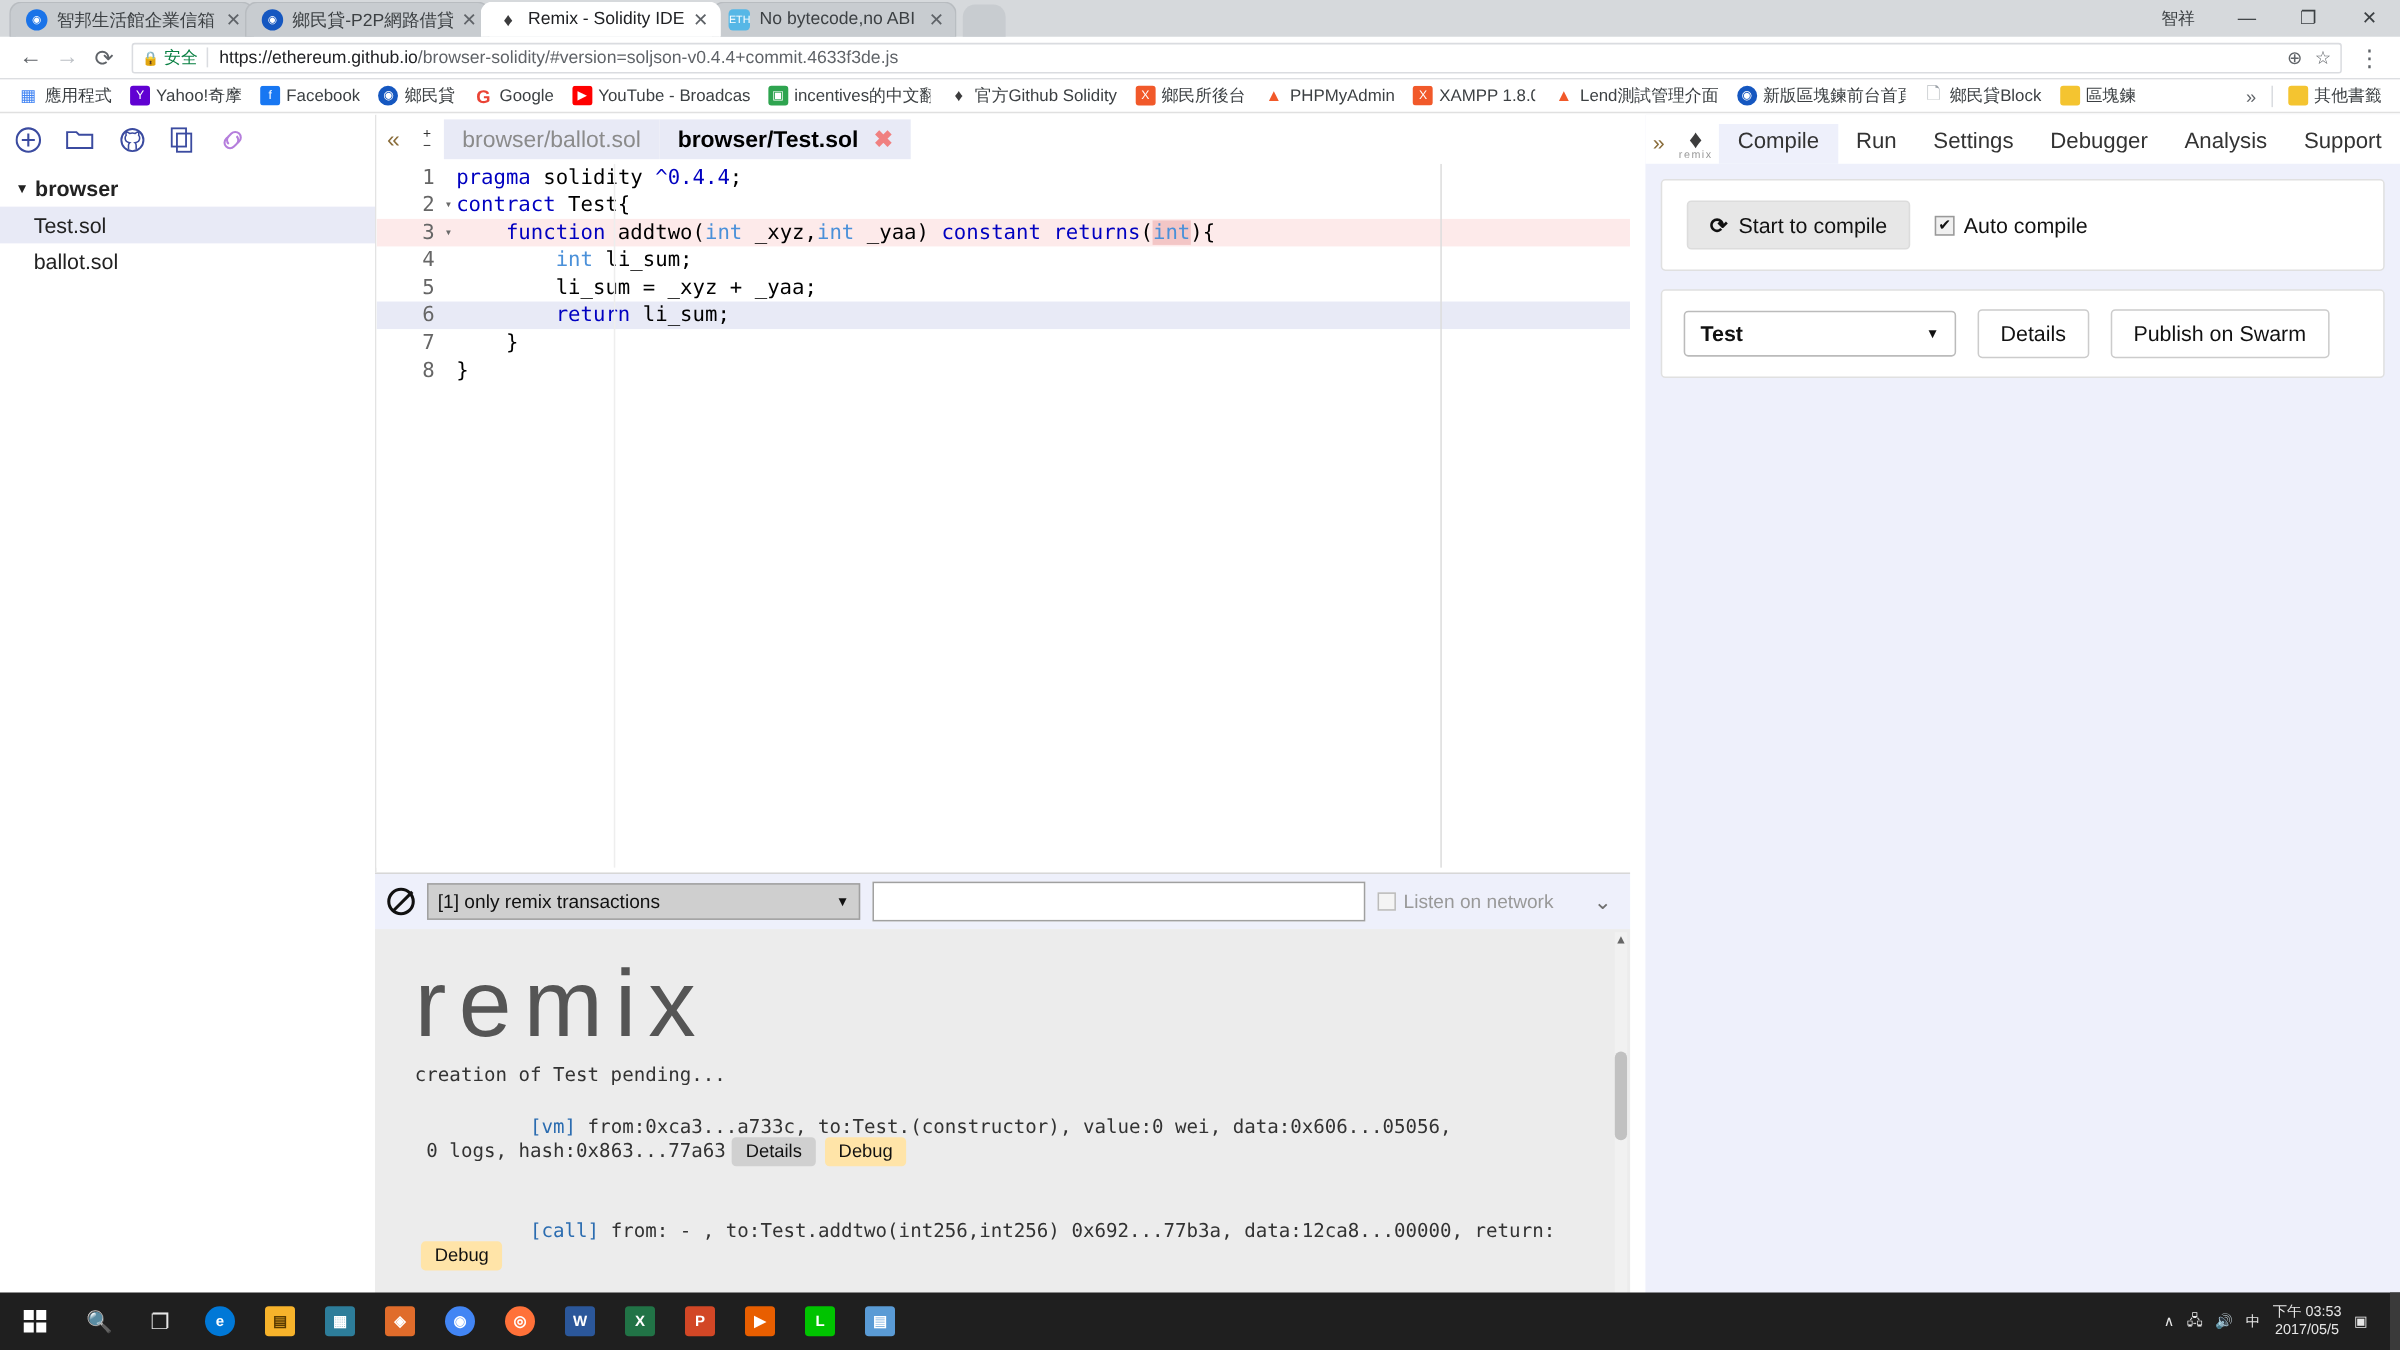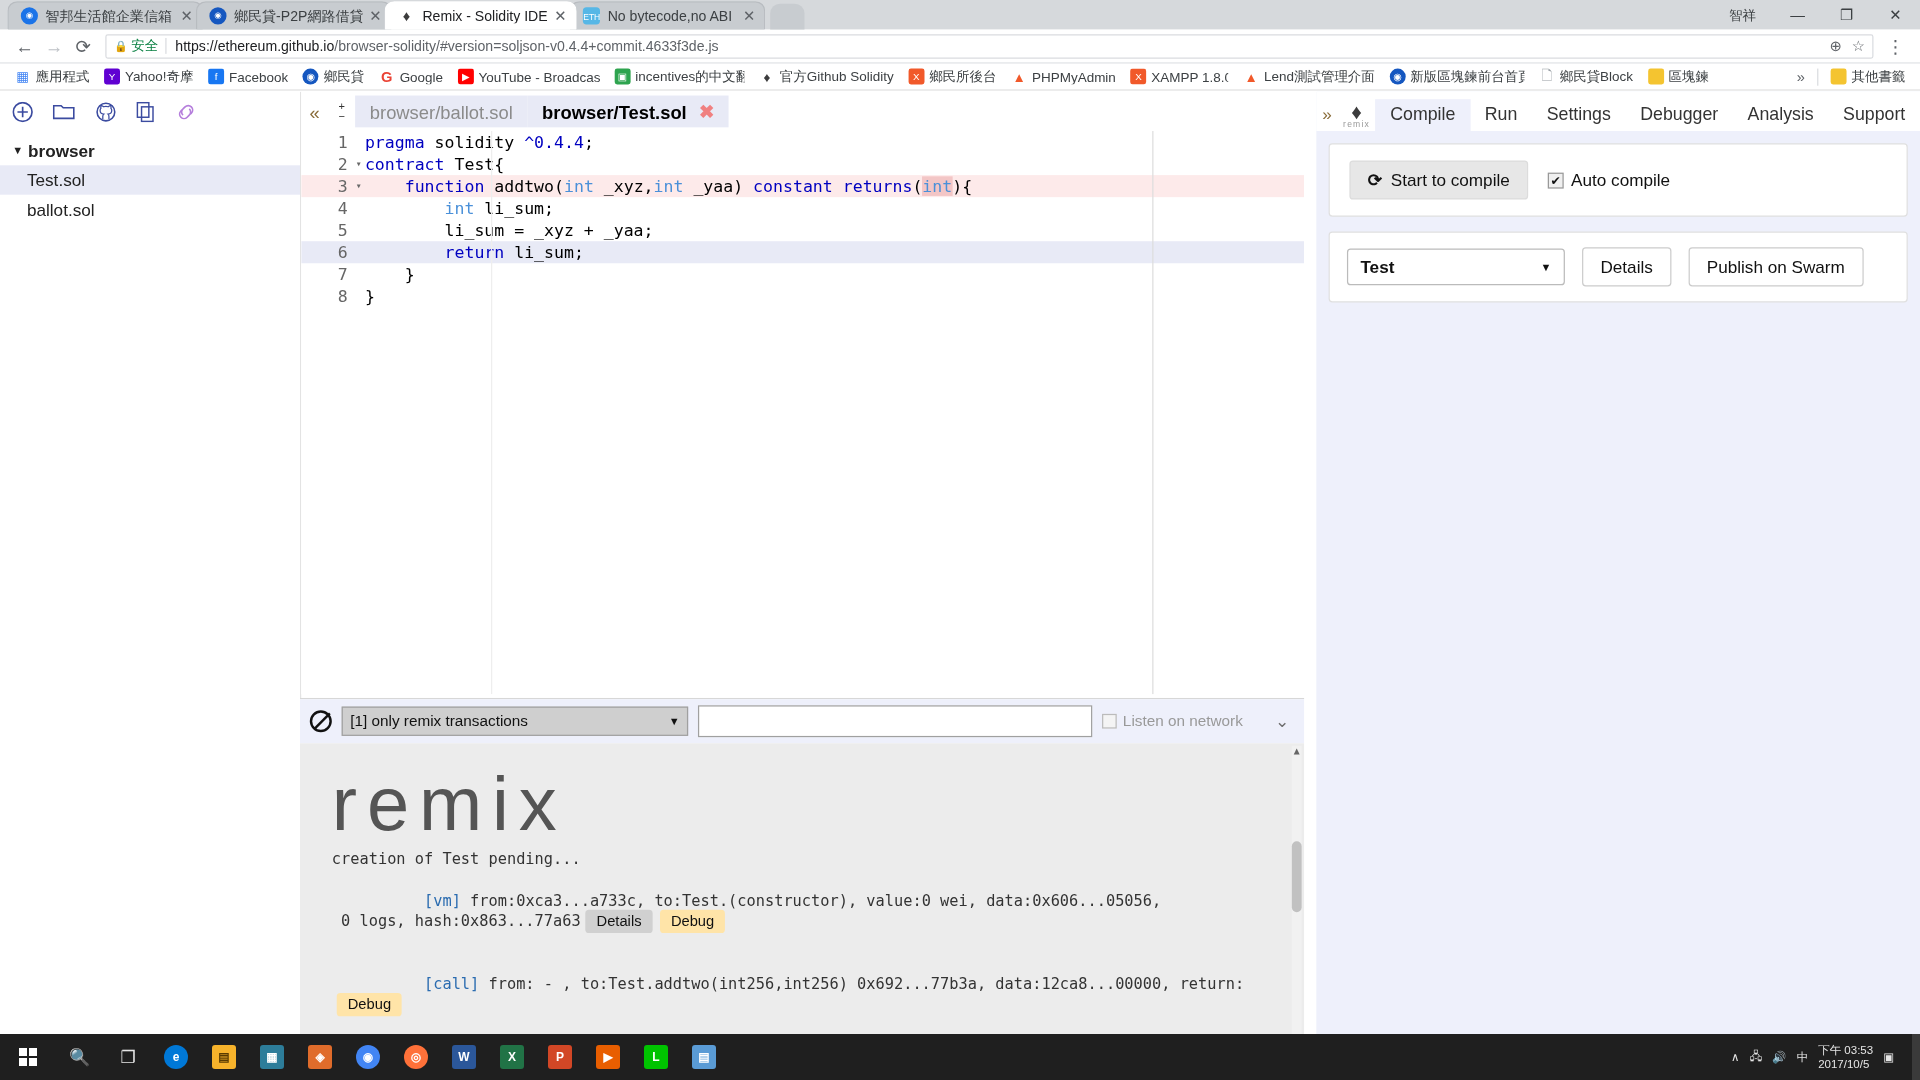--- a/index.html
+++ b/index.html
@@ -186,21 +186,21 @@
   .winlogo { width:18px; height:18px; display:grid; grid-template-columns:1fr 1fr;
      grid-template-rows:1fr 1fr; gap:2px; }
   .winlogo i { background:#fff; display:block; }
   .tb-ico { width:48px; height:46px; display:flex; align-items:center; justify-content:center;
      color:#e6e6e6; font-size:17px; }
   .tb-app { width:48px; height:46px; display:flex; align-items:center; justify-content:center;}
   .appsq { width:24px; height:24px; border-radius:3px; display:flex; align-items:center;
      justify-content:center; font-size:12px; color:#fff; font-weight:bold; }
   .tb-right { margin-left:auto; display:flex; align-items:center; color:#e6e6e6; font-size:11.5px;
      padding-right:0; gap:10px; }
-  .tb-clock { text-align:left; line-height:14px; font-size:11.5px; }
+  .tb-clock { text-align:center; line-height:14px; font-size:11.5px; }
   .tb-edge { width:8px; height:46px; background:#3a3a3a; }
 </style>
 </head>
 <body>
 
 <div id="viewport">
 
   <div class="chrome-tabbar">
     <div class="tab" style="margin-left:6px;">
       <span class="favicon" style="background:#1a73e8;">◉</span>
@@ -565,18 +565,18 @@
       <span class="appsq" style="background:#5a9bd5;">▤</span>
     </div>
 
   <div class="tb-right">
     <span>∧</span>
     <span>🖧</span>
     <span>🔊</span>
     <span style="color:#e6e6e6;">中</span>
     <span class="tb-clock">
       <div>下午 03:53</div>
-      <div>2017/10/5</div>
+      <div>2017/05/5</div>
     </span>
     <span style="padding-right:8px;">▣</span>
     <span class="tb-edge"></span>
   </div>
 </div>
 
 </body></html>

